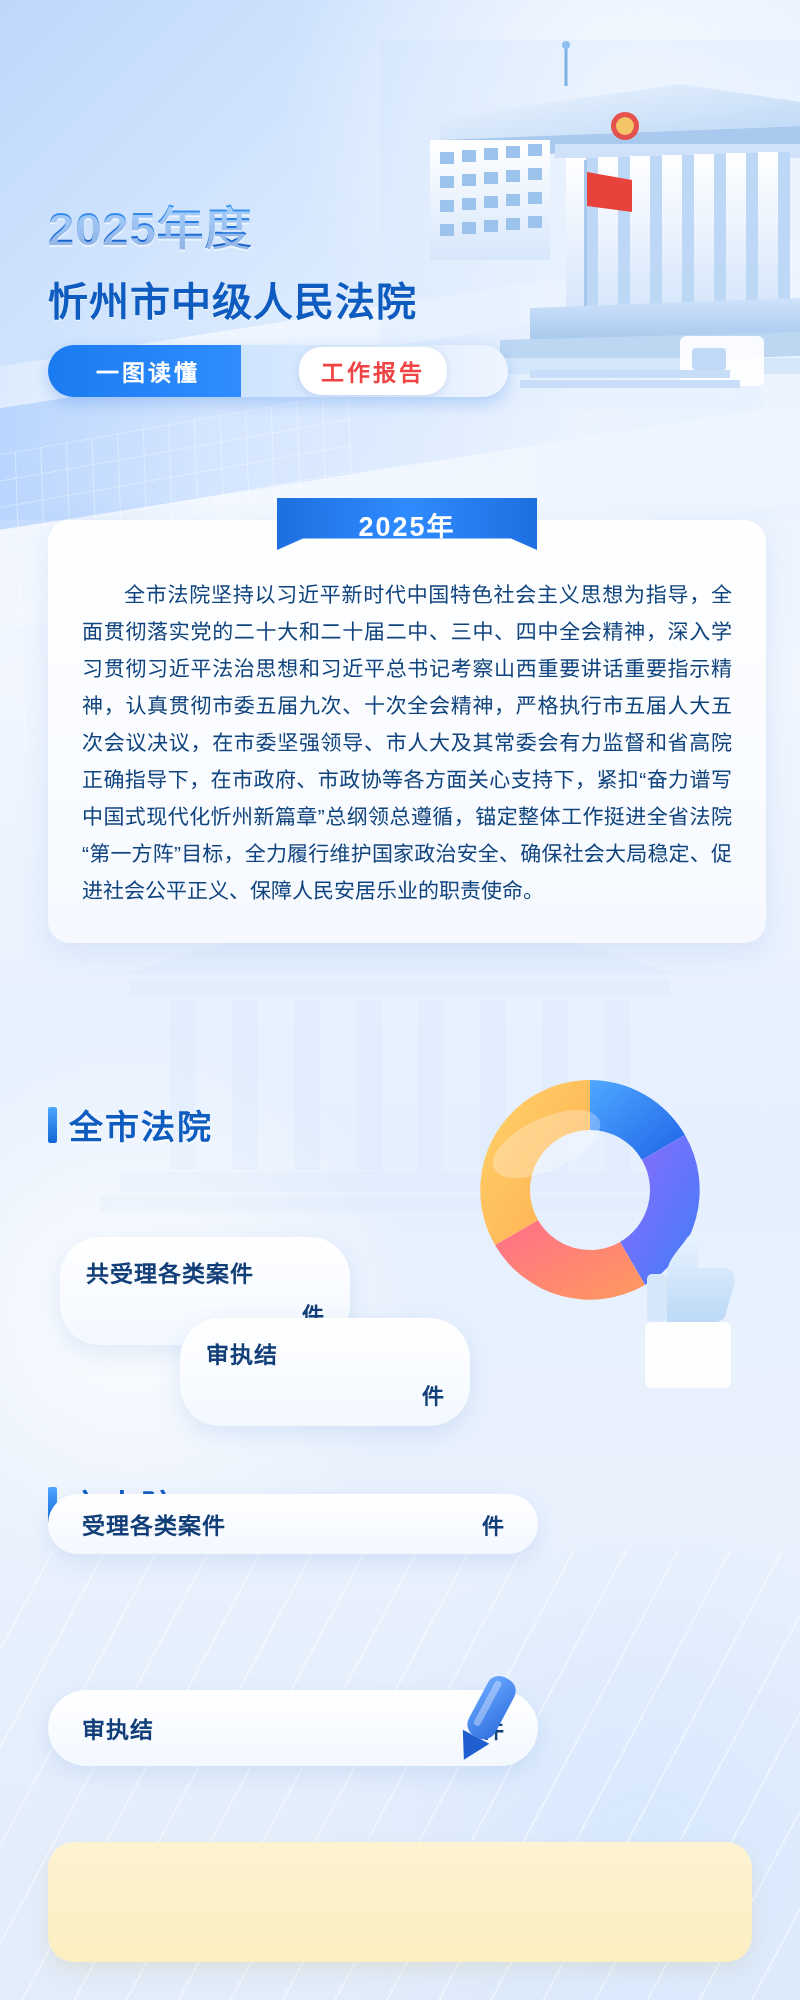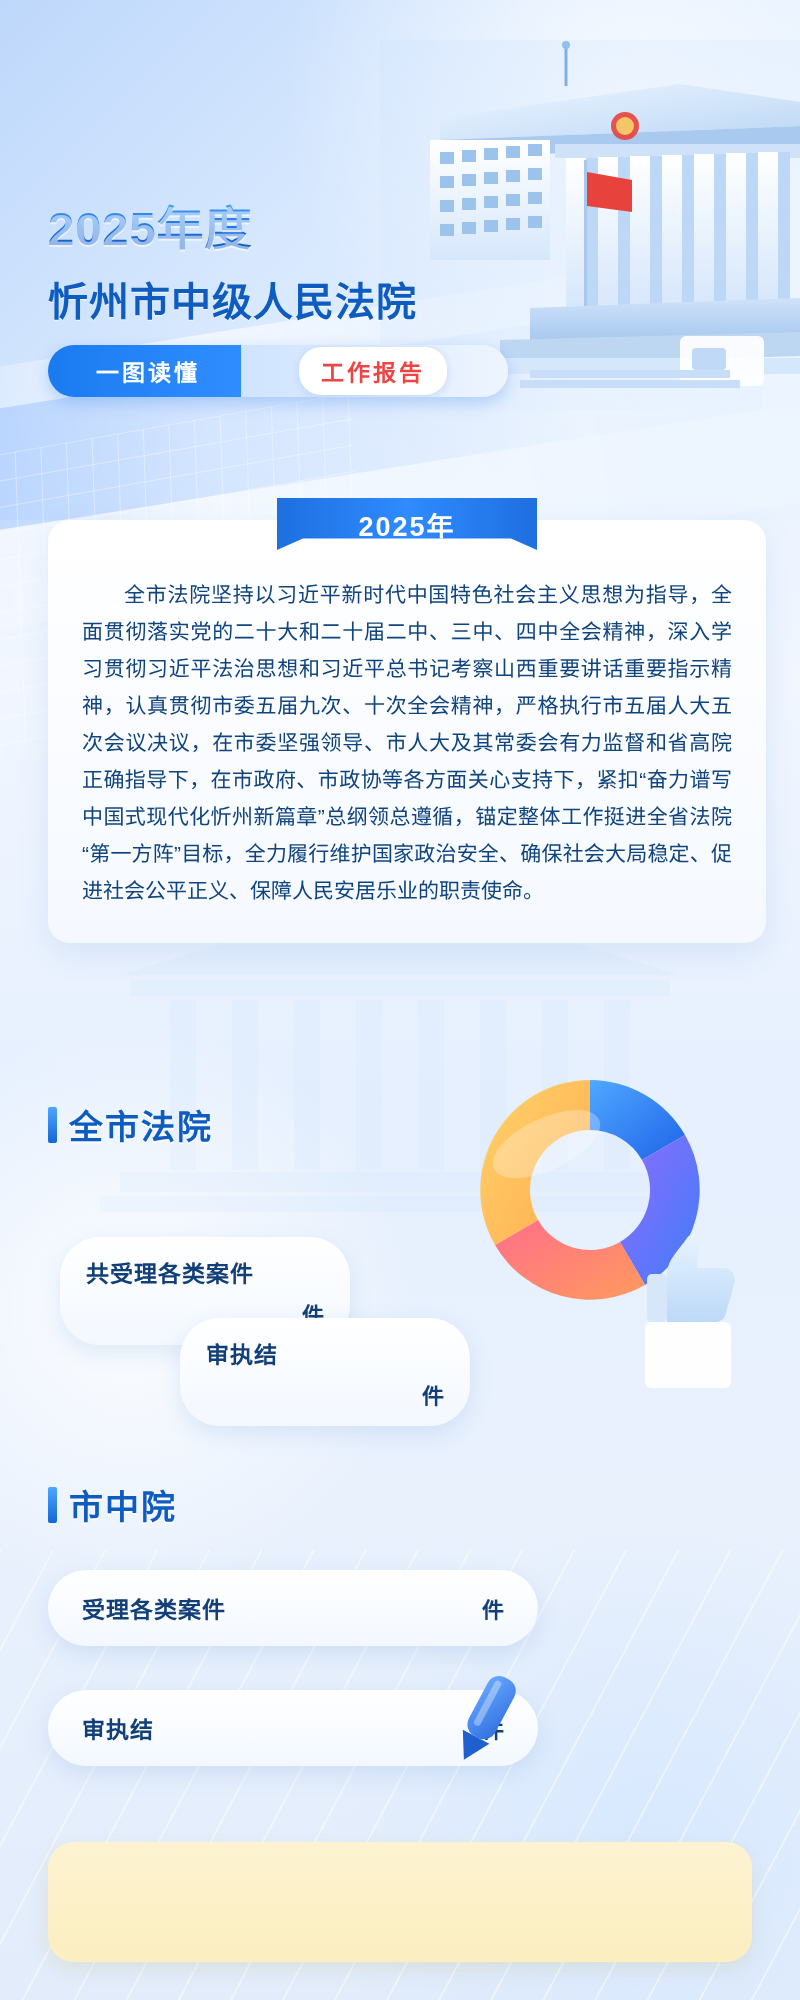--- a/index.html
+++ b/index.html
@@ -491,21 +491,21 @@
       <span class="stat-value"></span>
       <span class="stat-unit">件</span>
     </div>
   </div>
 
   <div class="section-head" style="top:1480px; left:48px;">
     <div class="section-bar"></div>
     <div class="section-title">市中院</div>
   </div>
 
-  <div class="stat stat-inline" style="top:1570px; left:48px; width:490px; height:76px;gap:32px;">
+  <div class="stat stat-inline" style="top:1494px; left:48px; width:490px; height:60px;gap:32px;">
     <div class="stat-label">受理各类案件</div>
     <div class="stat-right">
       <span class="stat-value"></span>
       <span class="stat-unit">件</span>
     </div>
   </div>
 
   <div class="stat stat-inline" style="top:1690px; left:48px; width:490px; height:76px;">
     <div class="stat-label">审执结</div>
     <div class="stat-right">

